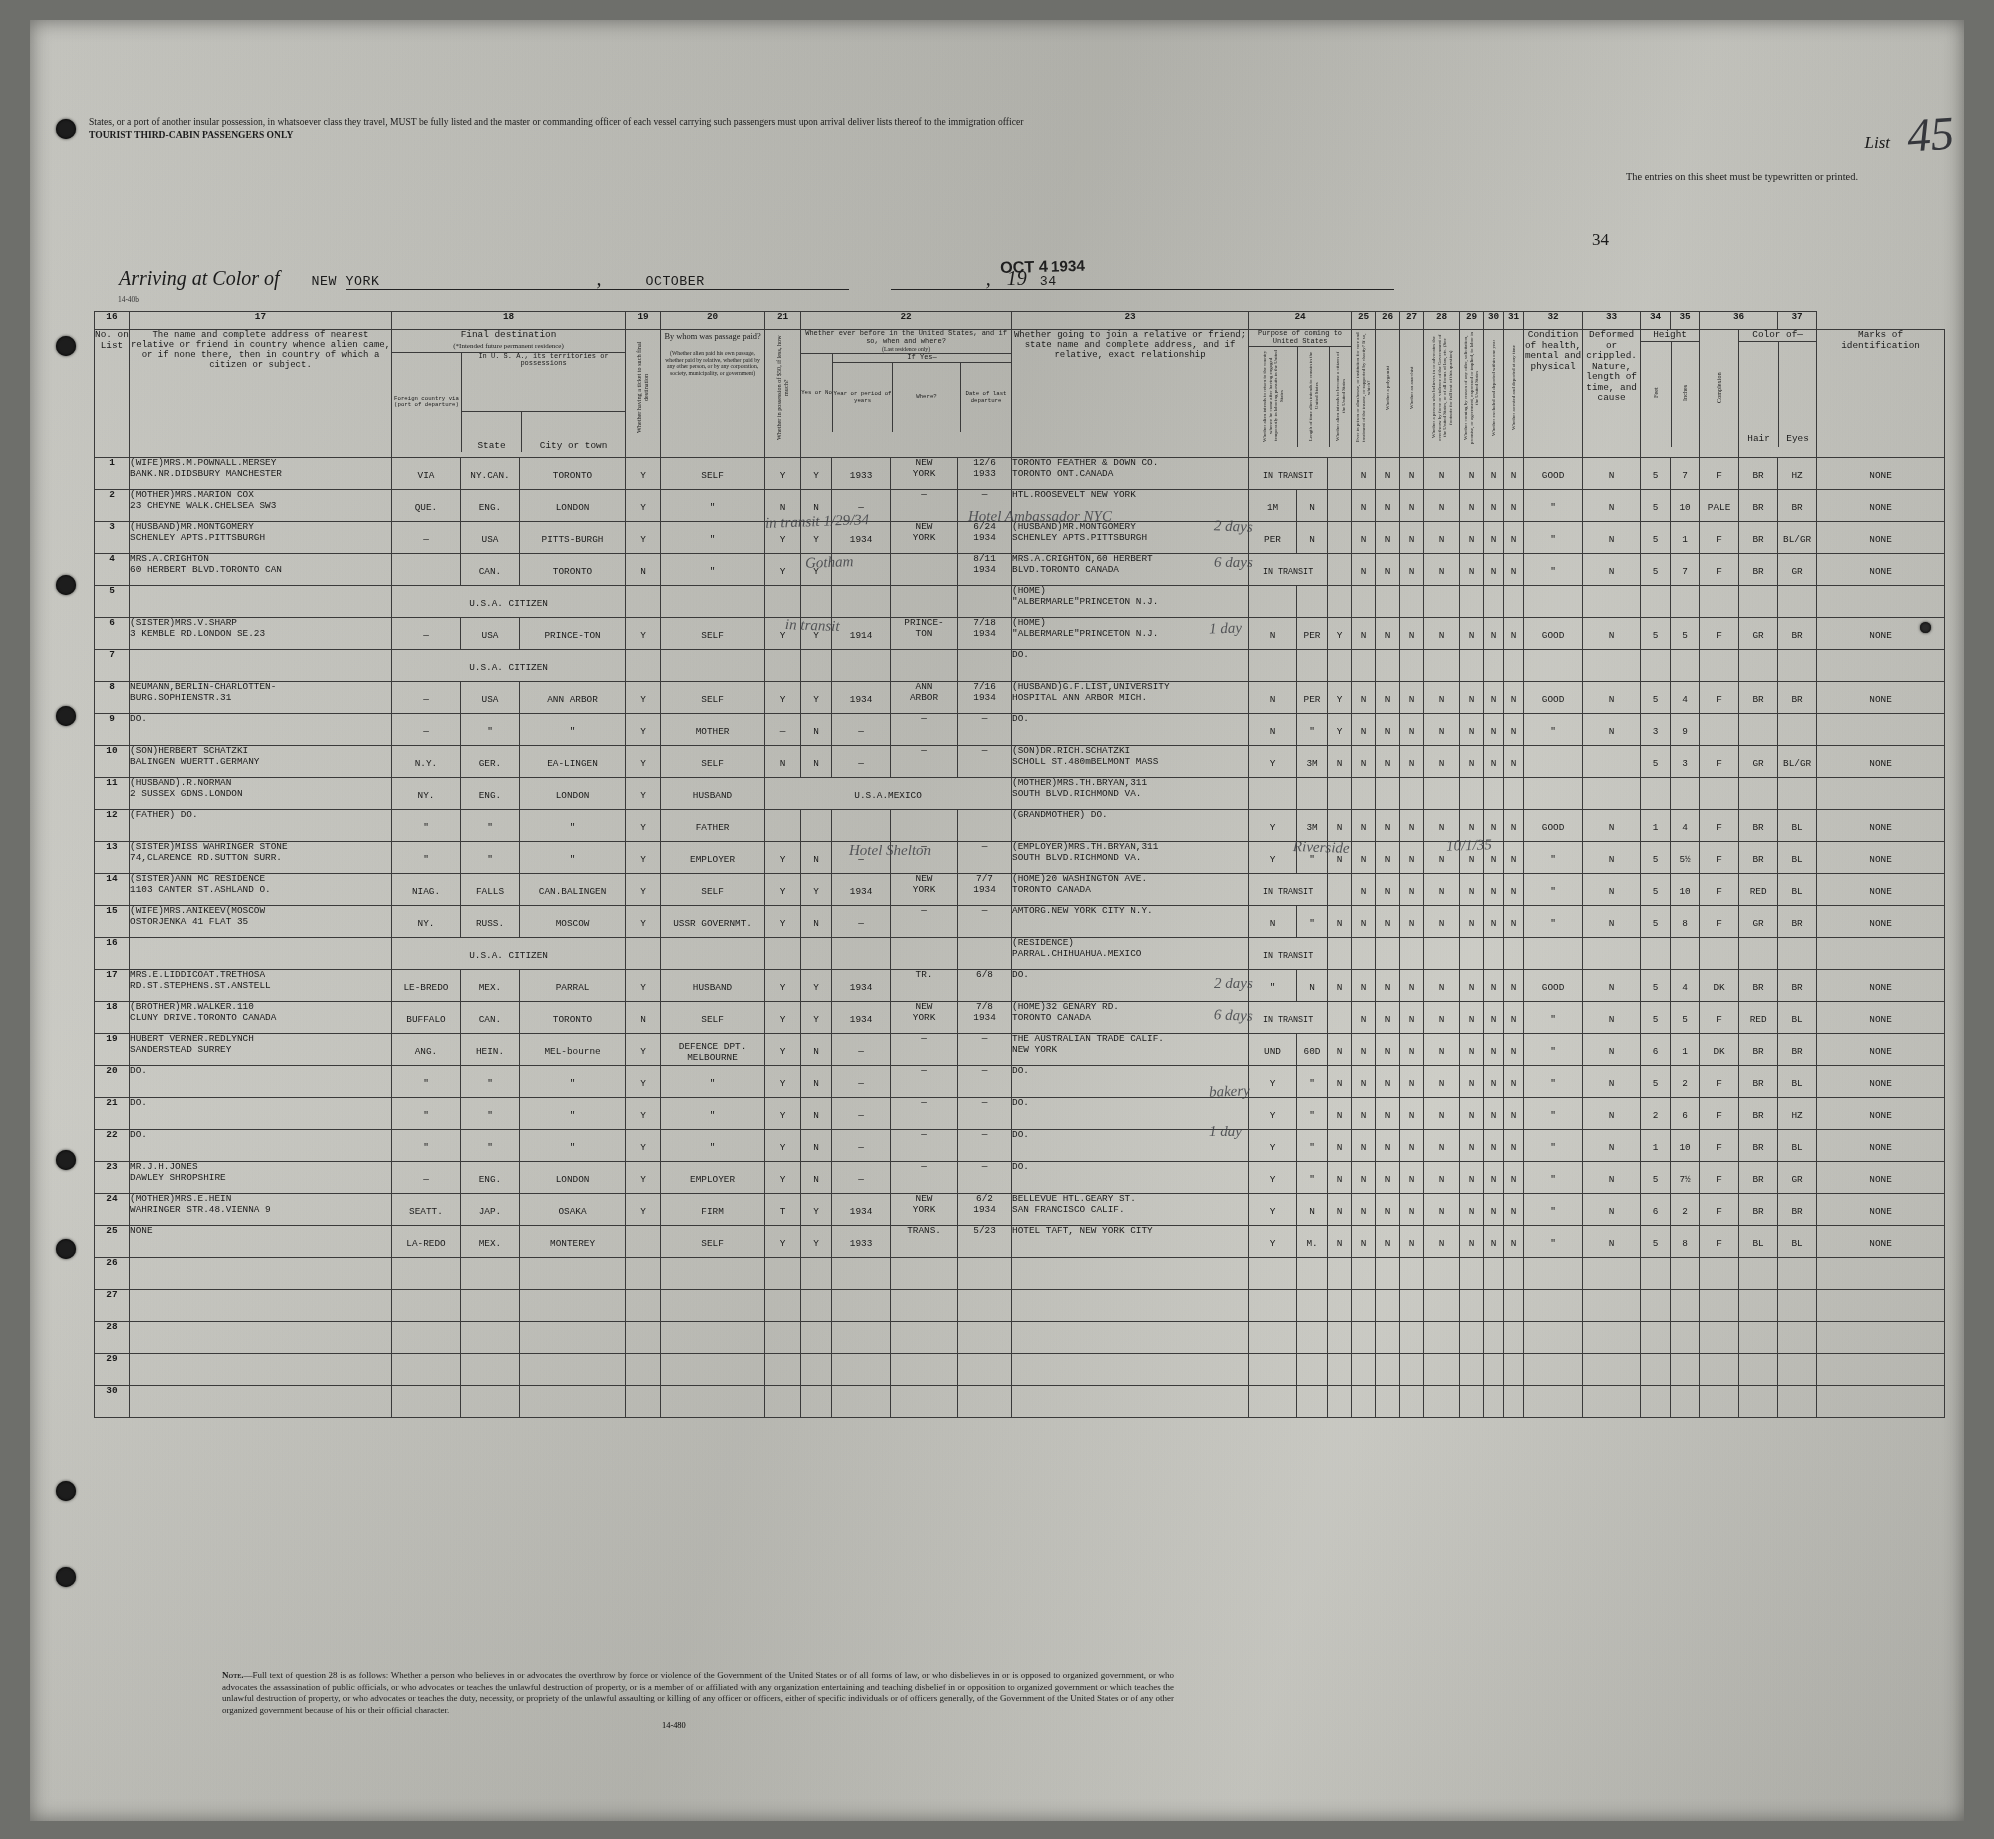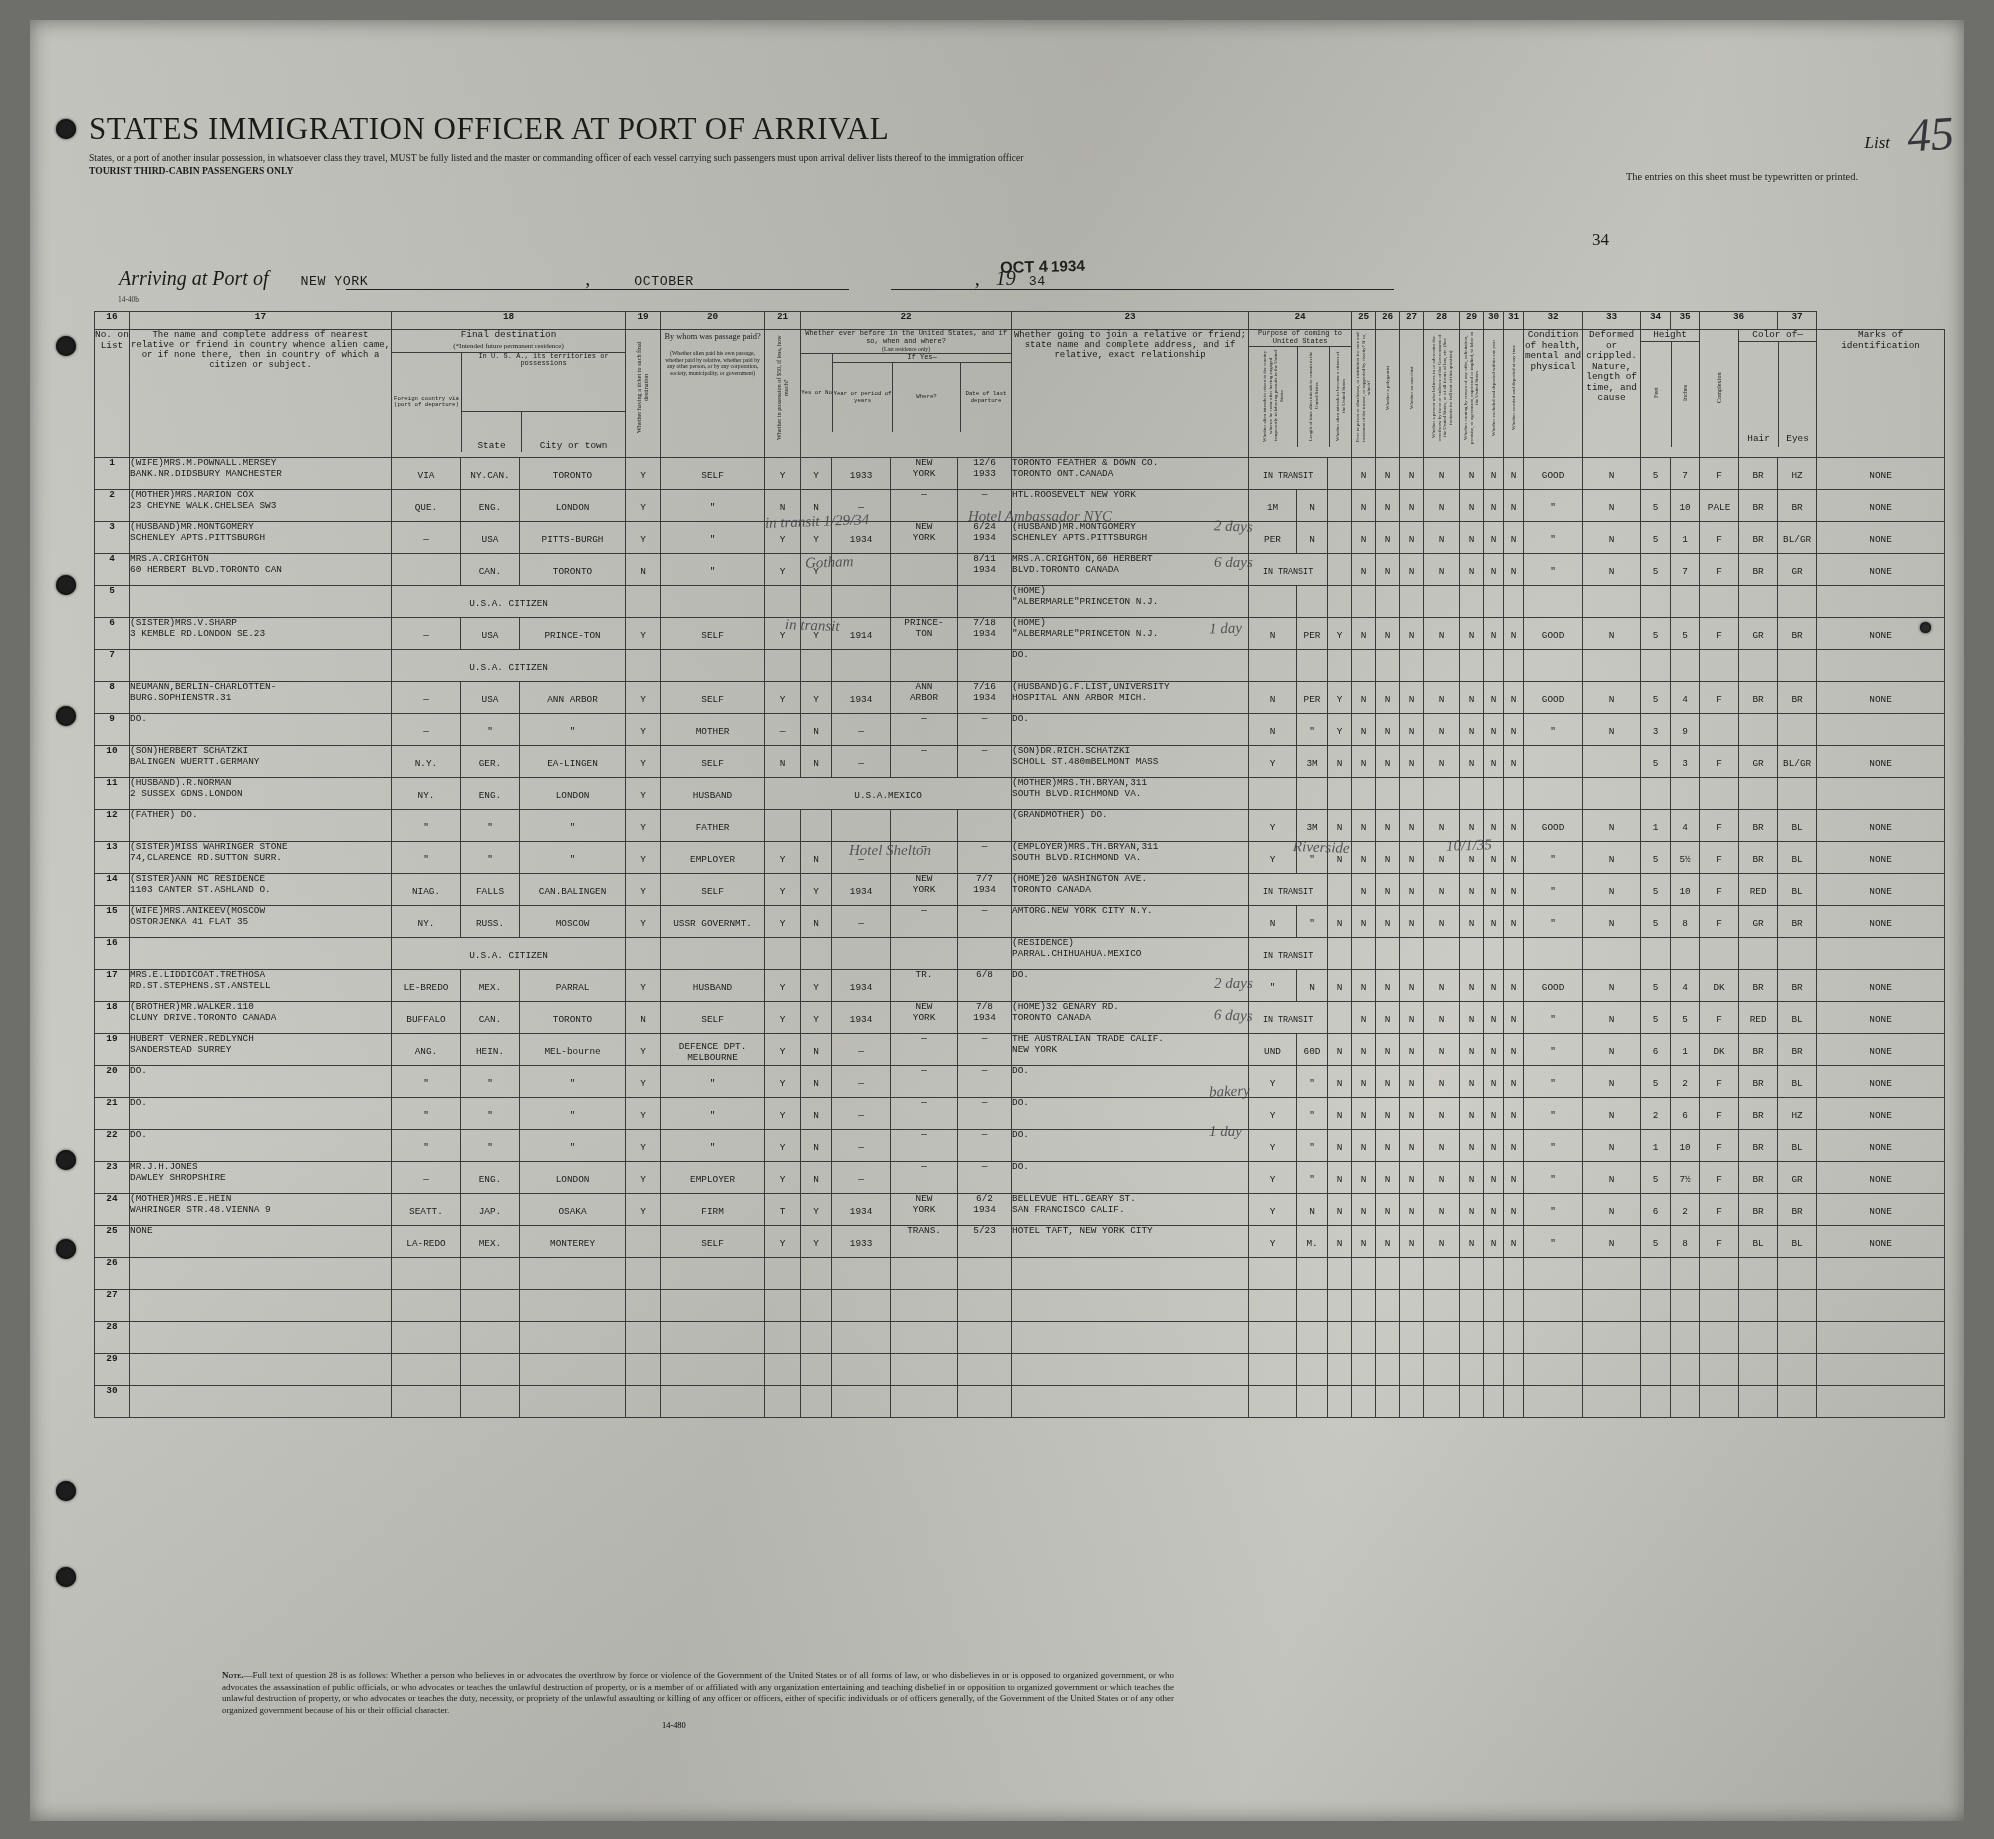--- a/index.html
+++ b/index.html
@@ -227,36 +227,35 @@
     <div class="punch" style="left:26px;  top:316px;"></div>
     <div class="punch" style="left:26px;  top:555px;"></div>
     <div class="punch" style="left:26px;  top:686px;"></div>
     <div class="punch" style="left:26px;  top:1130px;"></div>
     <div class="punch" style="left:26px;  top:1219px;"></div>
     <div class="punch" style="left:26px;  top:1461px;"></div>
     <div class="punch" style="left:26px;  top:1547px;"></div>
     <div class="punch right" style="left:1890px; top:602px; width:11px;height:11px;"></div>
 
     <div class="hdr">
-      <div class="hdr-title">STATES IMMIGRATION OFFICER AT PORT OF ARRIVAL</div>
       <div class="hdr-sub">
         <span>States, or a port of another insular possession, in whatsoever class they travel, MUST be fully listed and the master or commanding officer of each vessel carrying such passengers must upon arrival deliver lists thereof to the immigration officer</span><br>
         <b>TOURIST THIRD-CABIN PASSENGERS ONLY</b>
       </div>
     </div>
 
     <div class="listno">
       <span>List</span>
       <span class="hand">45</span>
     </div>
     <div class="entries-note">The entries on this sheet must be typewritten or printed.</div>
     <div class="pageno">34</div>
 
     <div class="arriving">
-      <span>Arriving at Port of</span>
+      <span>Arriving at Color of</span>
       <span class="typed" style="margin-left:27px;">NEW YORK</span>
       <span style="margin-left:212px;">,</span>
       <span class="typed" style="margin-left:39px;">OCTOBER</span>
       <span style="margin-left:276px;">,</span>
       <span style="margin-left:11px;">19</span>
       <span class="typed" style="margin-left:8px;">34</span>
     </div>
     <div class="rule-a"></div>
     <div class="rule-b"></div>
     <div class="smallref">14-40b</div>

